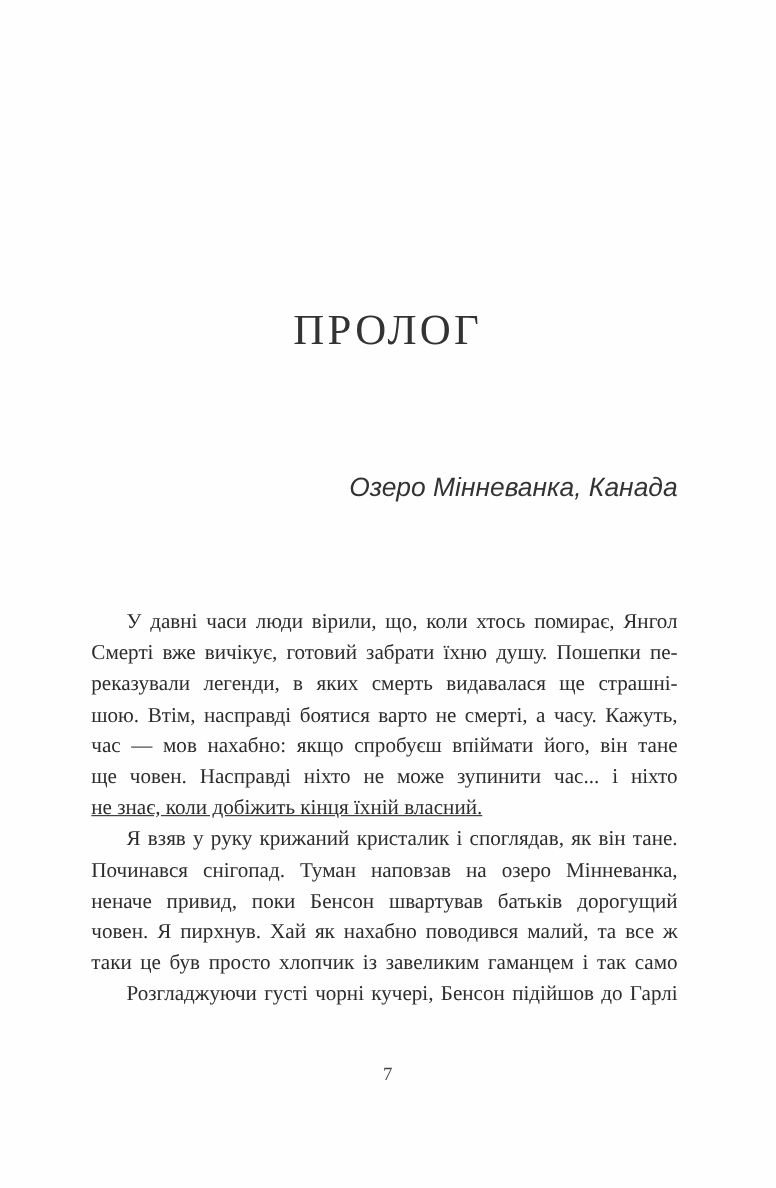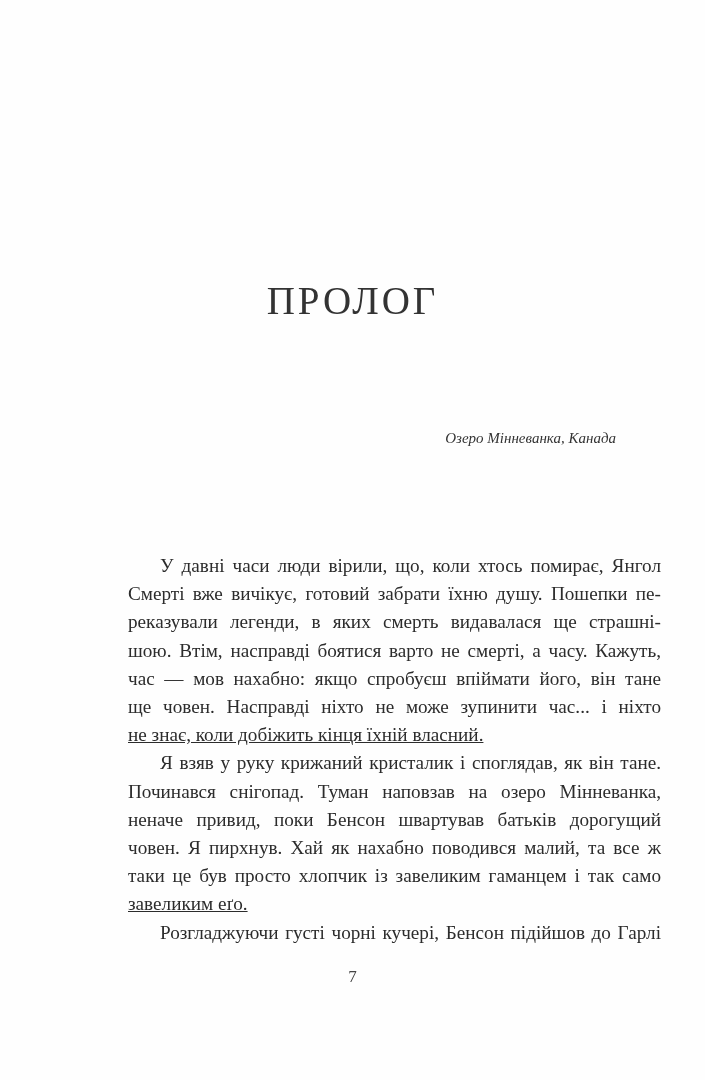--- a/index.html
+++ b/index.html
@@ -25,35 +25,34 @@
     font-size: 39px;
     letter-spacing: 3px;
     font-weight: normal;
     color: #333;
     margin: 0;
   }
   .epigraph-location {
     position: absolute;
     top: 430px;
     right: 89px;
-    font-family: Liberation Serif, serif;
+    font-family: Liberation Sans, sans-serif;
     font-style: italic;
-    font-size: 15px;
+    font-size: 24px;
     color: #333;
   }
   .body-text {
     position: absolute;
     top: 552px;
     left: 83px;
     width: 533px;
     font-family: "Liberation Serif", serif;
     font-size: 19.2px;
     line-height: 28.2px;
     color: #2c2c2c;
-    margin-left: 45px;
   }
   .line {
     display: block;
     white-space: nowrap;
     text-align: justify;
     text-align-last: justify;
   }
   .line.indent {
     padding-left: 32px;
   }
@@ -88,20 +87,19 @@
     <span class="line">час — мов нахабно: якщо спробуєш впіймати його, він тане</span>
     <span class="line">ще човен. Насправді ніхто не може зупинити час... і ніхто</span>
     <span class="line last">не знає, коли добіжить кінця їхній власний.</span>
   </div>
   <div>
     <span class="line indent">Я взяв у руку крижаний кристалик і споглядав, як він тане.</span>
     <span class="line">Починався снігопад. Туман наповзав на озеро Мінневанка,</span>
     <span class="line">неначе привид, поки Бенсон швартував батьків дорогущий</span>
     <span class="line">човен. Я пирхнув. Хай як нахабно поводився малий, та все ж</span>
     <span class="line">таки це був просто хлопчик із завеликим гаманцем і так само</span>
-    <span class="line last">завеликим еґо.</span>
   </div>
   <div>
     <span class="line indent">Розгладжуючи густі чорні кучері, Бенсон підійшов до Гарлі</span>
   </div>
 </div>
 
 <div class="page-number">7</div>
 
 </body></html>

